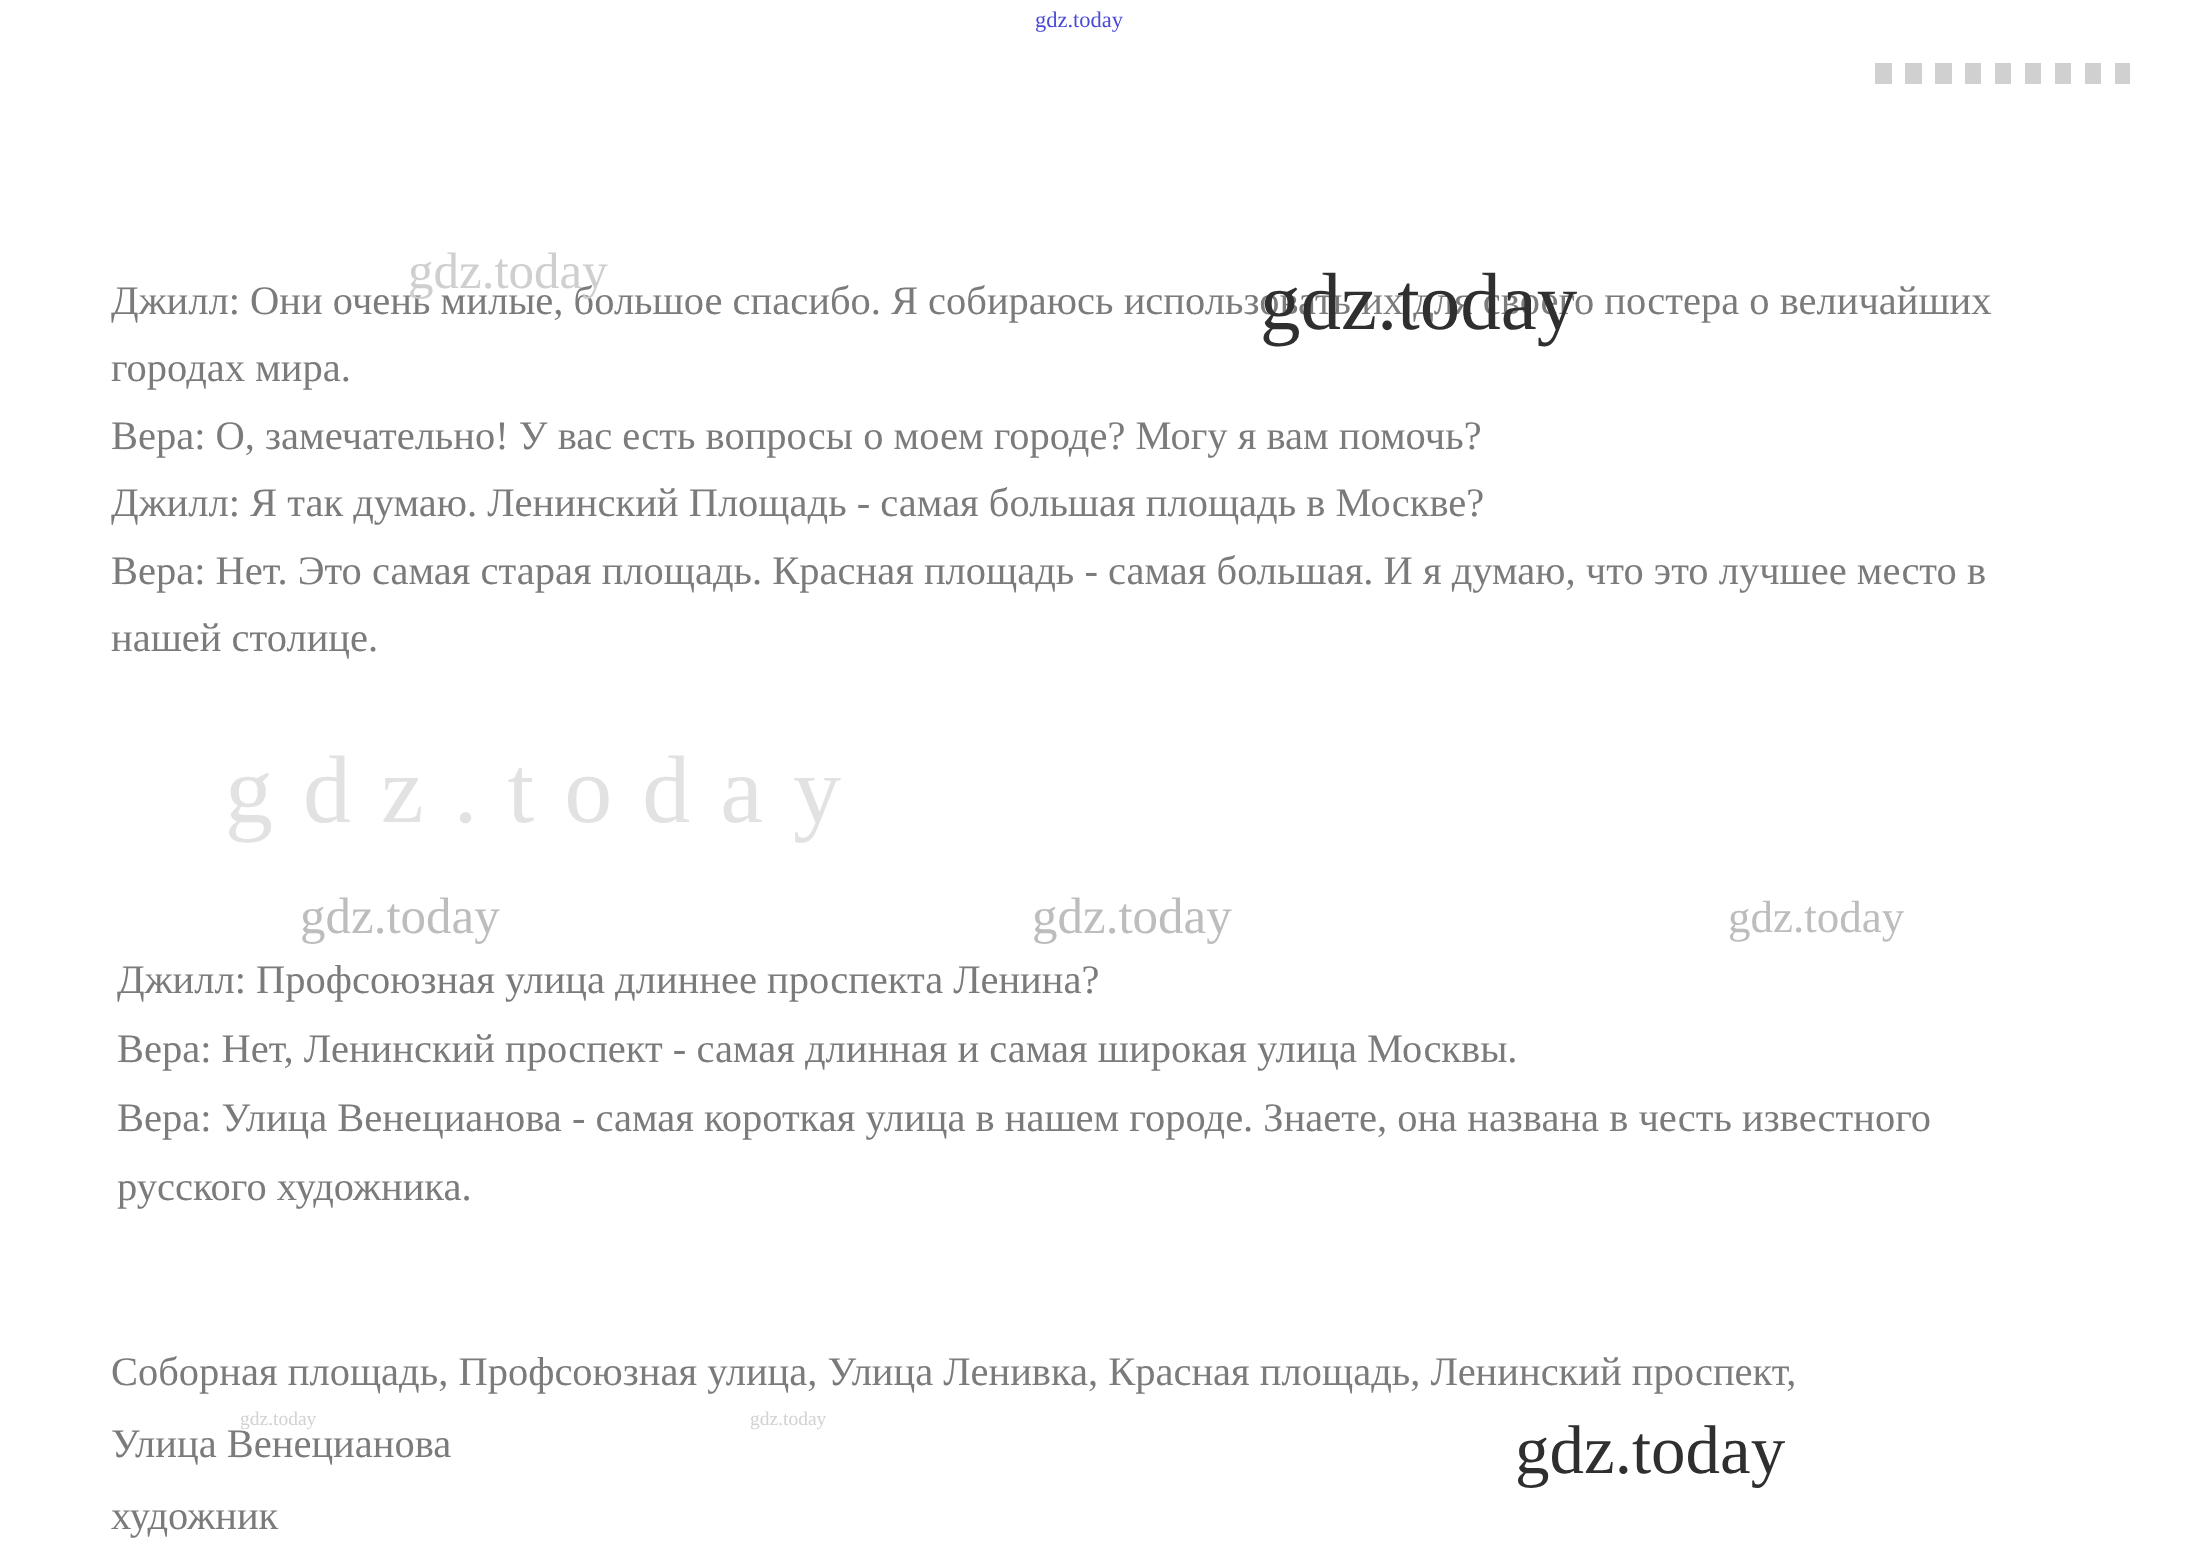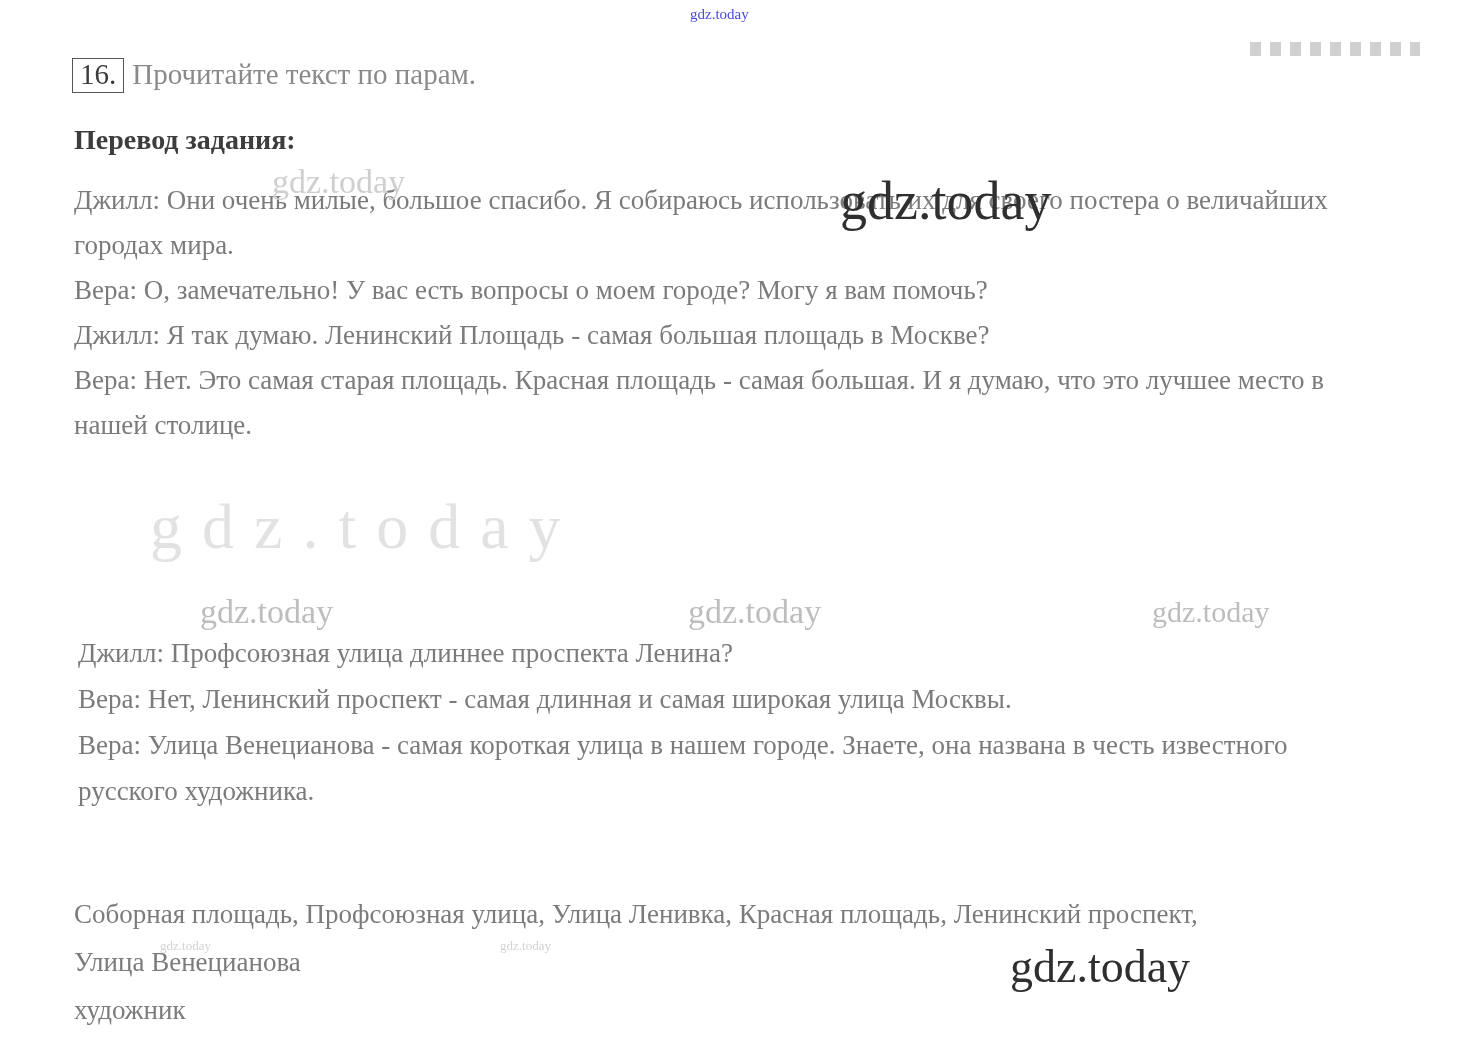--- a/index.html
+++ b/index.html
@@ -128,26 +128,21 @@
 </style>
 </head>
 <body>
 
 <div class="content">
 
   <div class="wm wm-blue" style="left:690px; top:6px;">gdz.today</div>
 
   <div class="dash-top-right"></div>
 
-  <div class="task-line">
-    <span class="task-number">16.</span>
-    <span class="task-text">Прочитайте текст по парам.</span>
-  </div>
 
-  <div class="subtitle">Перевод задания:</div>
 
   <div class="body-block">
     <p class="para">Джилл: Они очень милые, большое спасибо. Я собираюсь использовать их для своего постера о величайших городах мира.</p>
     <p class="para">Вера: О, замечательно! У вас есть вопросы о моем городе? Могу я вам помочь?</p>
     <p class="para">Джилл: Я так думаю. Ленинский Площадь - самая большая площадь в Москве?</p>
     <p class="para">Вера: Нет. Это самая старая площадь. Красная площадь - самая большая. И я думаю, что это лучшее место в нашей столице.</p>
   </div>
 
   <div class="wm wm-huge-faint" style="left:150px; top:490px;">g d z . t o d a y</div>
 

